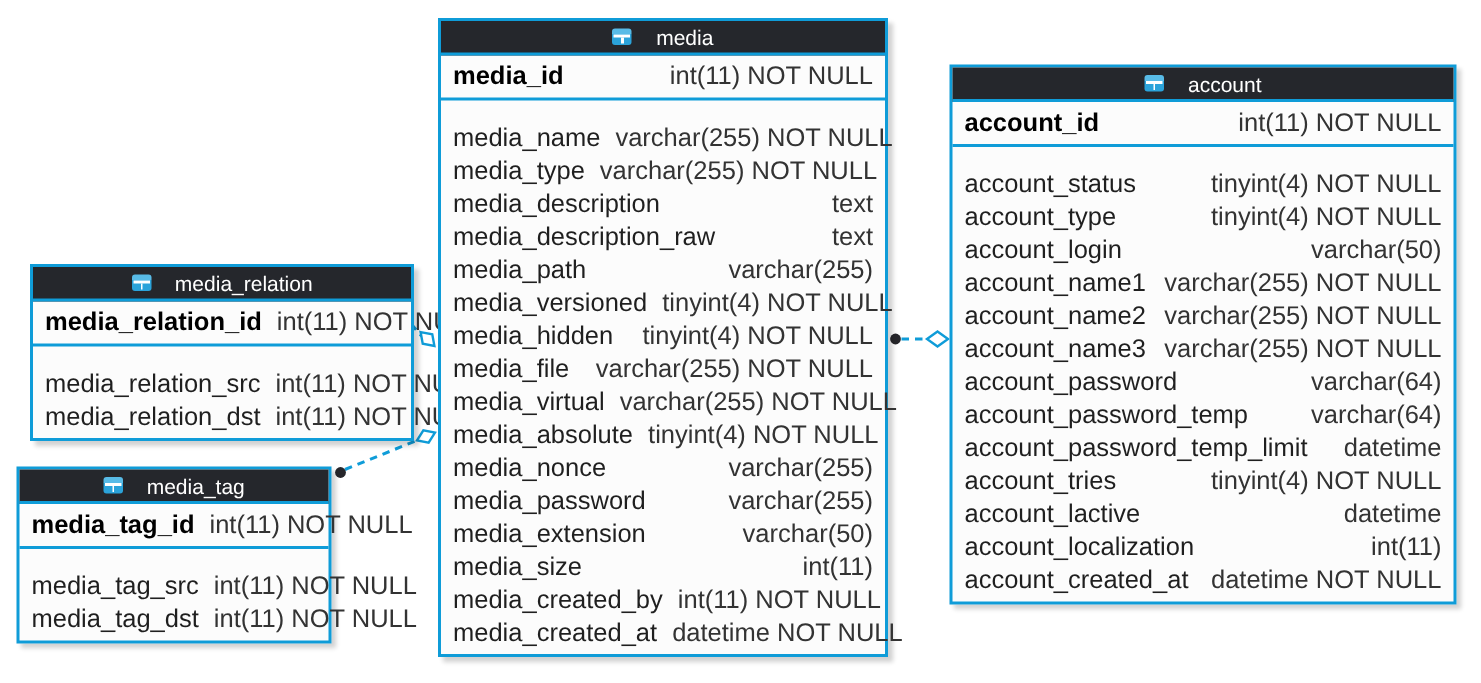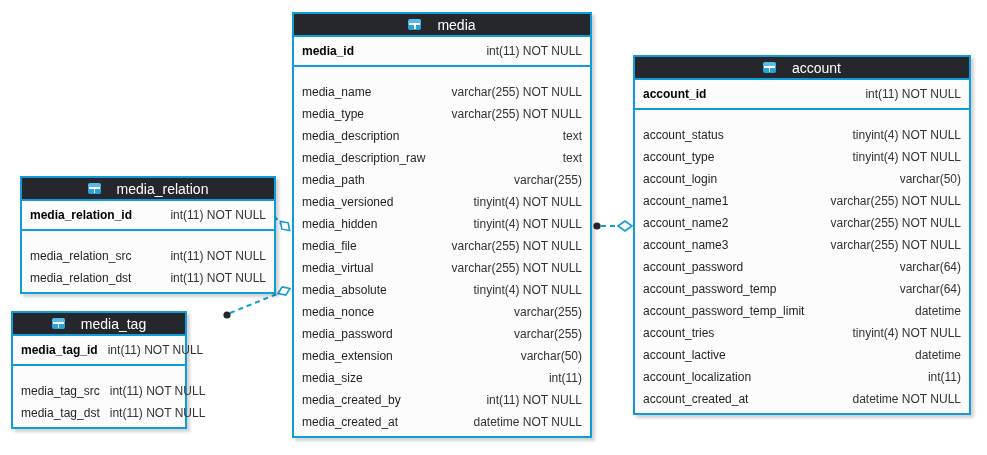--- a/index.html
+++ b/index.html
@@ -20,23 +20,23 @@
   .canvas{position:relative;width:987px;height:455px;background:var(--canvas-bg);overflow:hidden;}
   .connections{position:absolute;left:0;top:0;width:987px;height:455px;}
 
   .db-table{
     position:absolute;
     border:2px solid var(--accent);
     background:var(--row-bg);
     box-shadow:3px 3px 3px rgba(0,0,0,0.18);
   }
   .pos-media-relation{left:20px;top:176px;width:256px;}
-  .pos-media-tag{left:11px;top:311px;width:176px;}
+  .pos-media-tag{left:11px;top:311px;width:210px;}
   .pos-media{left:292px;top:12px;width:300px;}
-  .pos-account{left:633px;top:55px;width:338px;}
+  .pos-account{left:633px;top:43px;width:338px;}
 
   .tbl-header{
     height:23px;
     background:var(--header-bg);
     color:var(--header-text);
     display:flex;align-items:center;justify-content:center;gap:16px;
     border-bottom:2px solid var(--accent);
     font-size:14px;
     cursor:move;
   }
@@ -49,21 +49,21 @@
     content:"";position:absolute;left:1px;right:1px;top:4px;height:1.5px;background:#fff;
   }
   .tbl-icon::after{
     content:"";position:absolute;left:6px;top:5.5px;bottom:1px;width:1.5px;background:#fff;
   }
   .tbl-pk{padding:3px 0;border-bottom:2px solid var(--accent);}
   .tbl-cols{padding:2px 0 3px 0;margin-top:12px;}
   .tbl-row{
     display:flex;align-items:center;justify-content:space-between;
     height:22px;padding:0 8px;gap:10px;
-    font-size:12px;color:var(--text);white-space:nowrap;
+    font-size:17px;color:var(--text);white-space:nowrap;
   }
   .pk-row{height:22px;}
   .col-name{flex:0 0 auto;}
   .col-name.pk{font-weight:bold;color:#000;}
   .col-type{flex:1 1 auto;text-align:right;color:var(--type-text);}
 </style>
 </head>
 <body>
 
 <div class="canvas">

